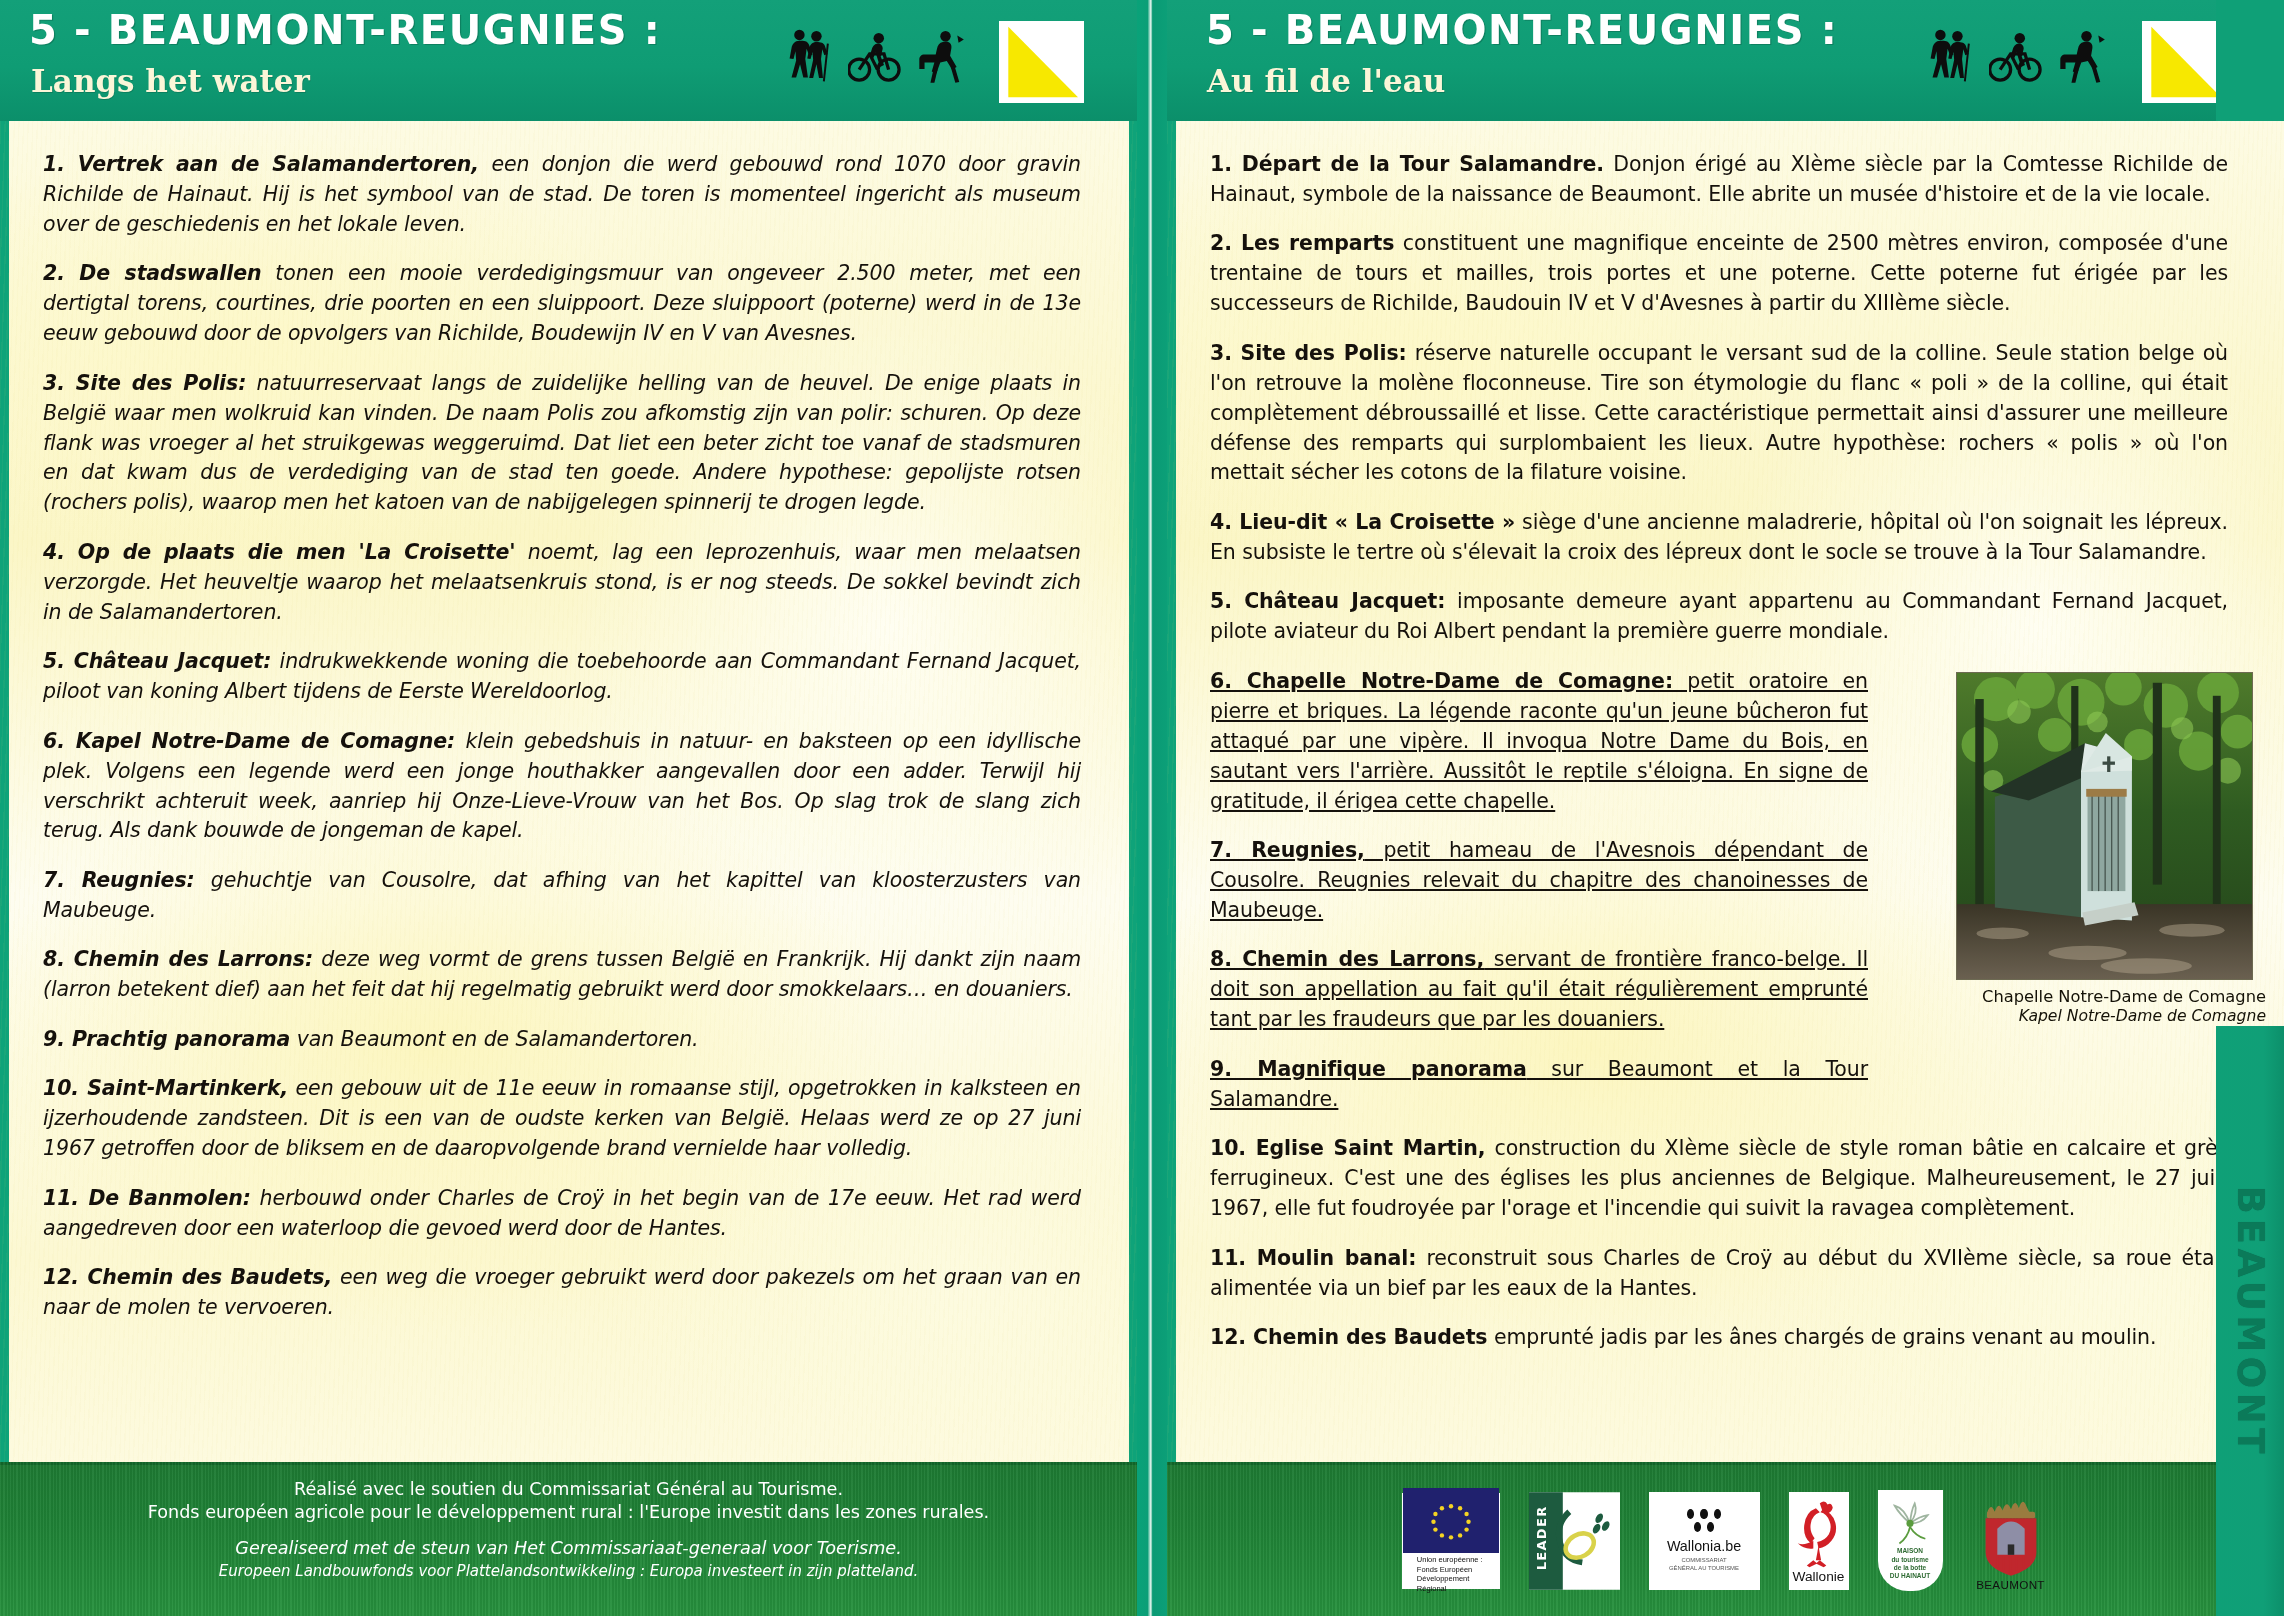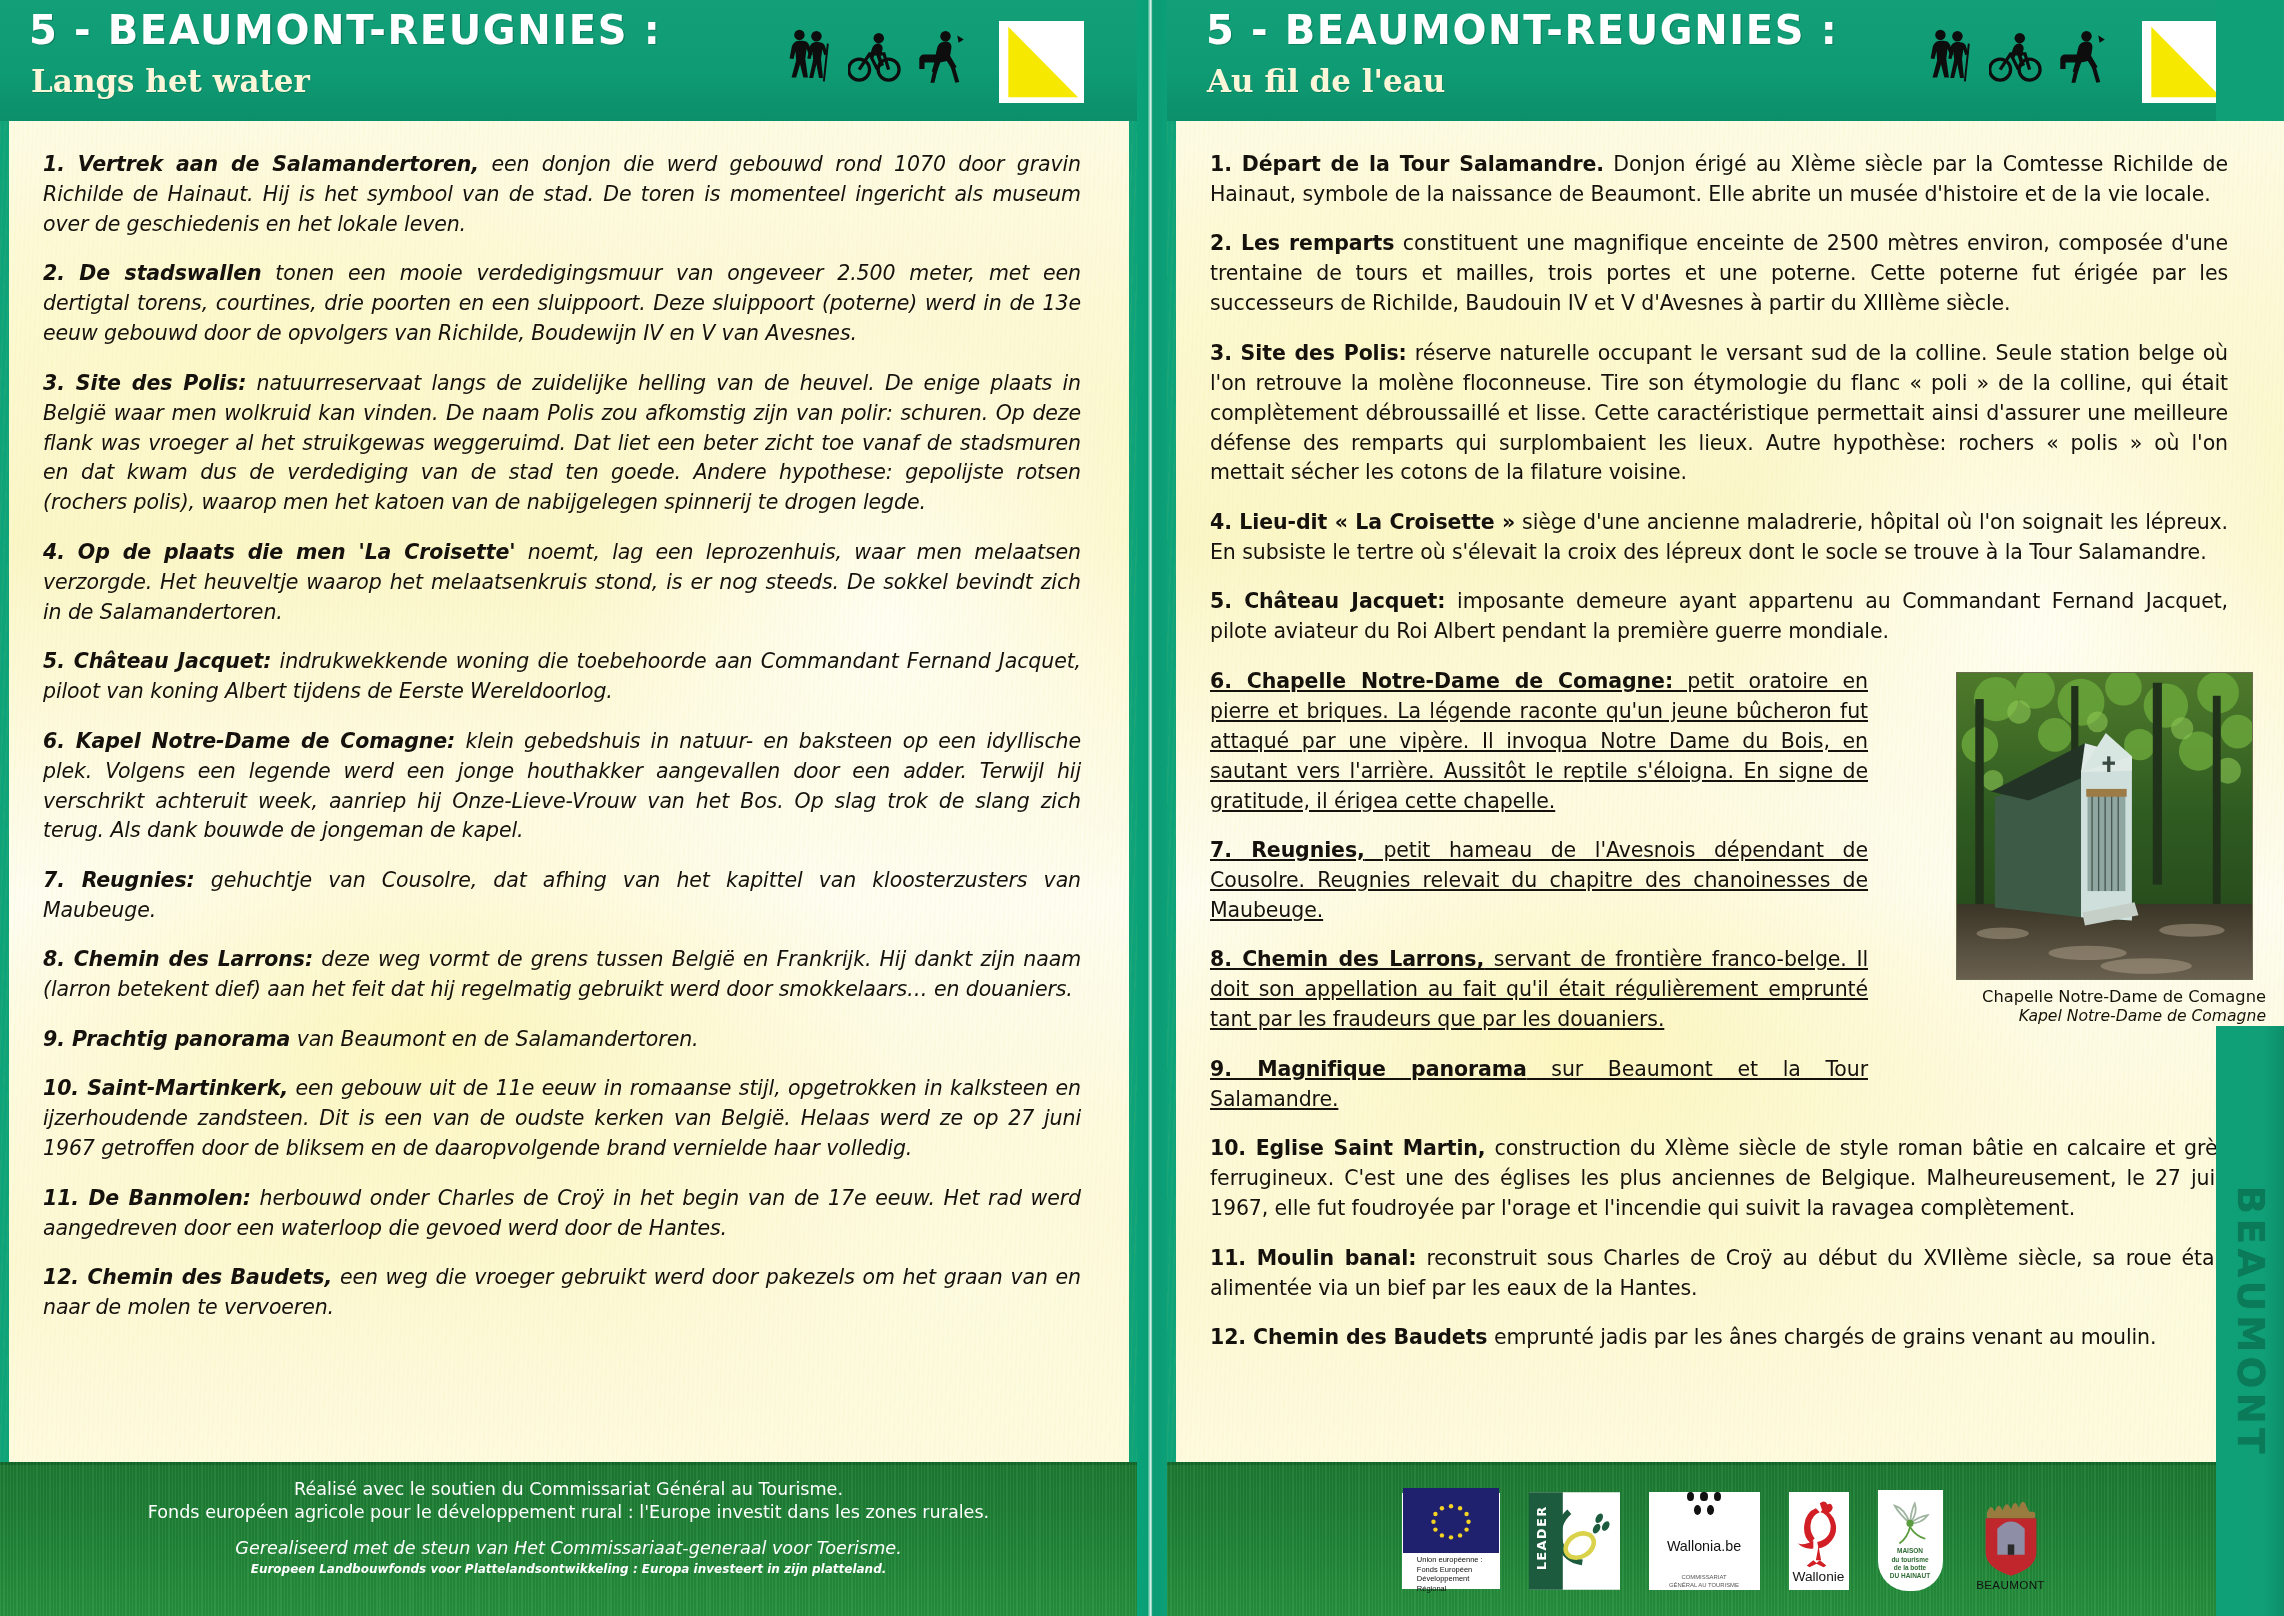--- a/index.html
+++ b/index.html
@@ -126,31 +126,31 @@
   }
   .footer .topline{position:absolute;left:0;right:0;top:0;height:3.3px;background:#0c5c24;opacity:.6;}
   .credits{
     position:relative;z-index:2;
     padding-top:15.6px;text-align:center;color:#ffffff;
     font-family:"DejaVu Sans", sans-serif;
   }
   .credits .fr1{font-size:17.6px;line-height:1.35;}
   .credits .fr2{font-size:17.6px;line-height:1.35;}
   .credits .nl1{font-size:17.6px;line-height:1.35;font-style:italic;margin-top:11.7px;}
-  .credits .nl2{font-size:12px;line-height:1.35;font-style:italic;font-weight:bold;}
+  .credits .nl2{font-size:15px;line-height:1.35;font-style:italic;}
 
   
   .logos{
     position:absolute;left:0;right:0;top:11.7px;height:134px;z-index:2;
     display:flex;align-items:center;justify-content:center;gap:29px;
   }
   .logo{background:#fff;display:flex;flex-direction:column;align-items:center;justify-content:center;}
   .logo.eu{width:98px;height:96px;padding:0;}
   .logo.leader{width:91px;height:98px;background:transparent;}
-  .logo.wal{width:111px;height:98px;justify-content:space-between;}
+  .logo.wal{width:111px;height:98px;}
   .logo.coq{width:60px;height:98px;}
   .logo.maison{width:65px;height:101px;border-radius:0 0 30px 30px;}
   .logo.crest{width:78px;height:111px;background:transparent;}
 
   .eu-flag{width:96px;height:65px;background:#20216e;position:relative;}
   .eu-cap{font-size:7.5px;line-height:1.28;text-align:left;color:#111;padding:2px 1.3px 0;margin-left:14px;}
   .wal-dots{display:flex;flex-direction:column;gap:3.3px;align-items:center;margin-bottom:6.5px;}
   .wal-row{display:flex;gap:6.5px;}
   .wal-dot{width:7.2px;height:9.8px;border-radius:50%;background:#111;}
   .wal-name{font-size:14.3px;color:#111;}

